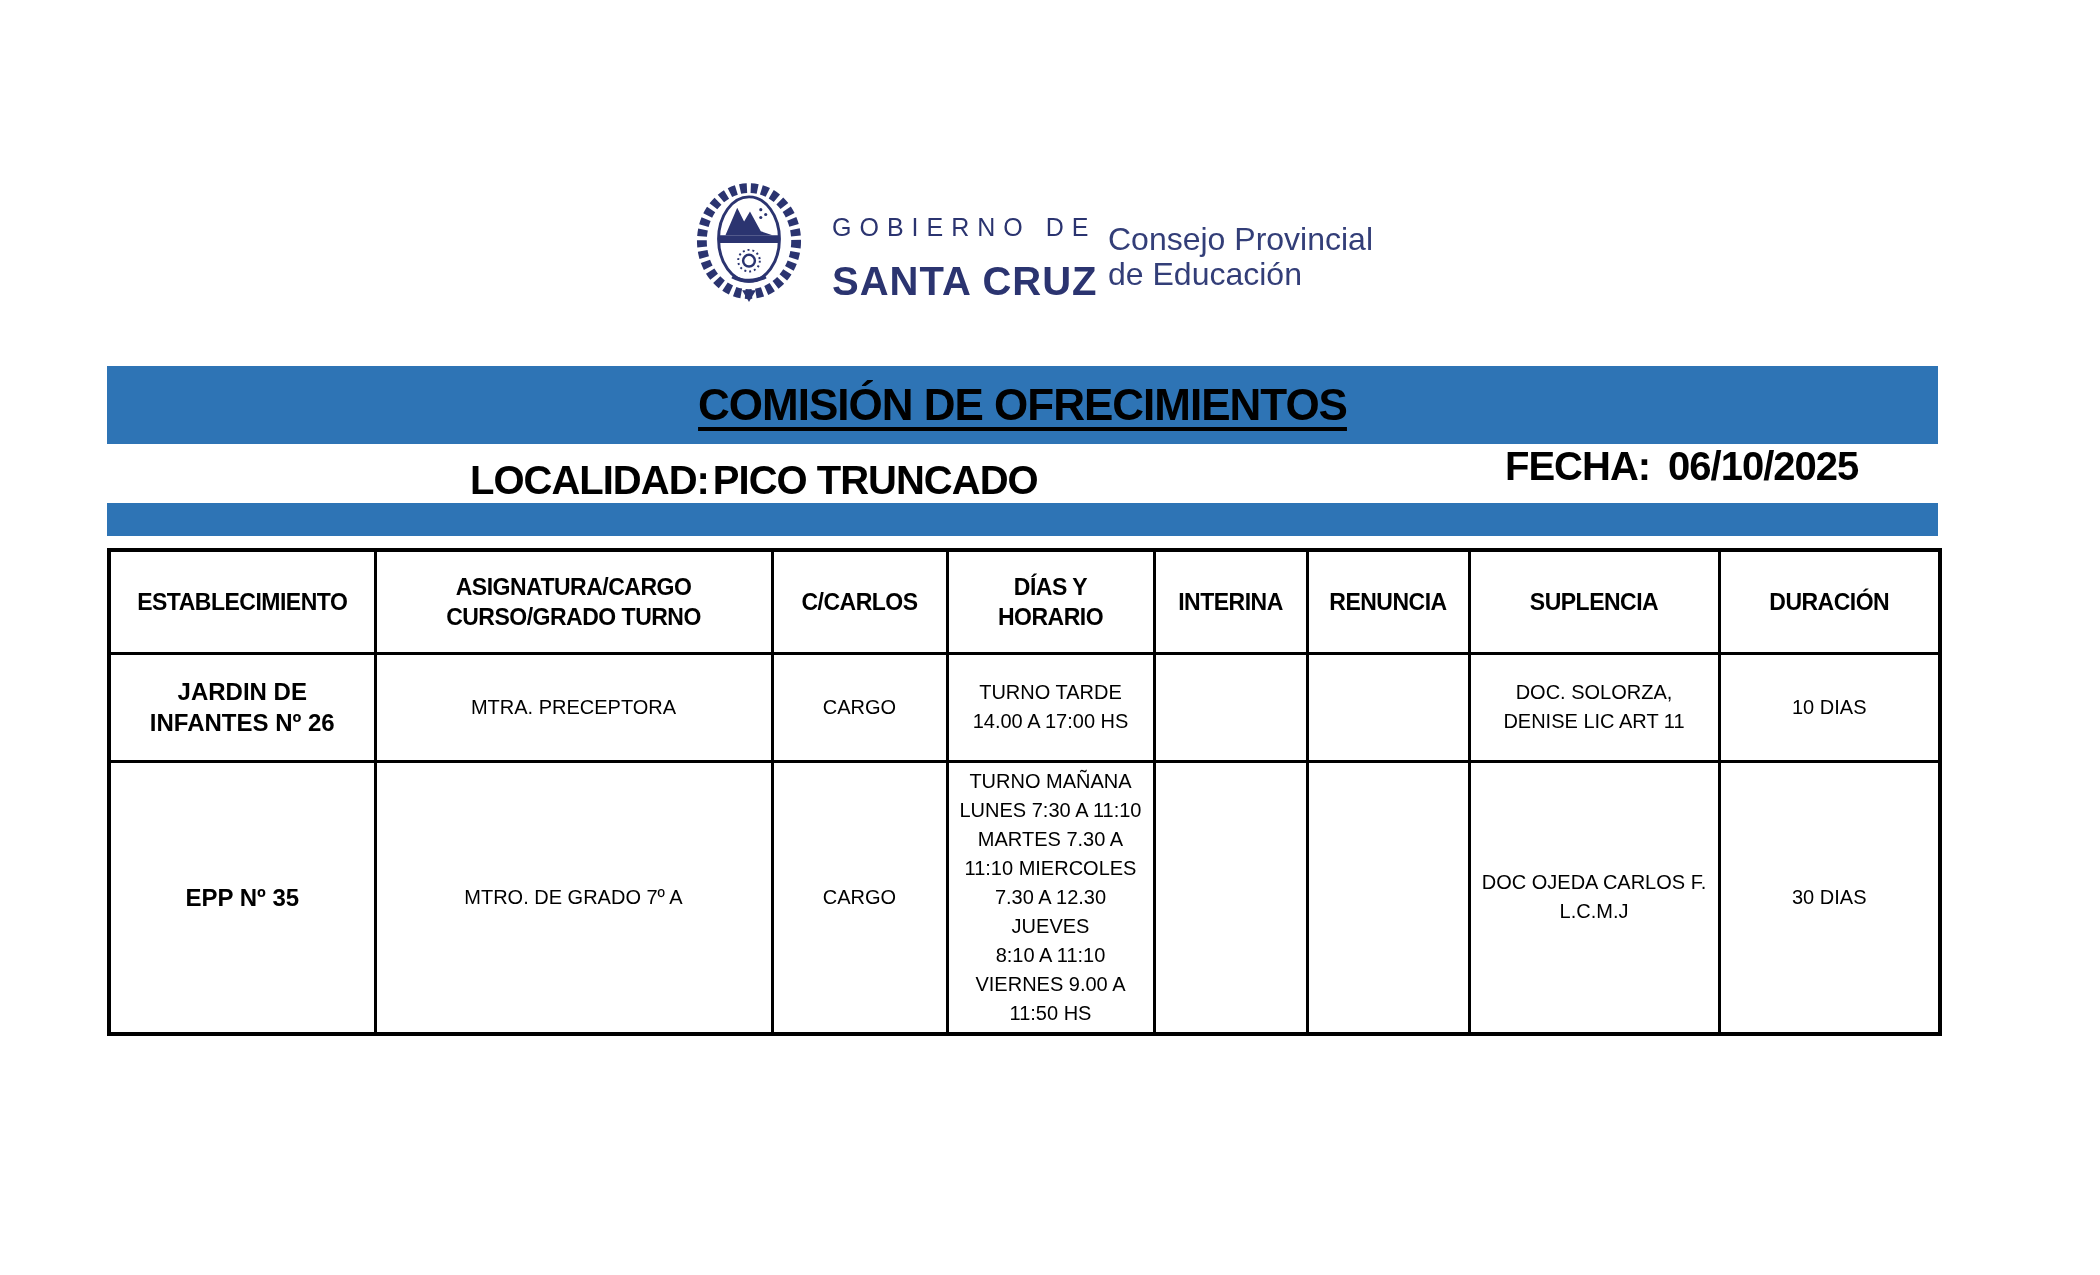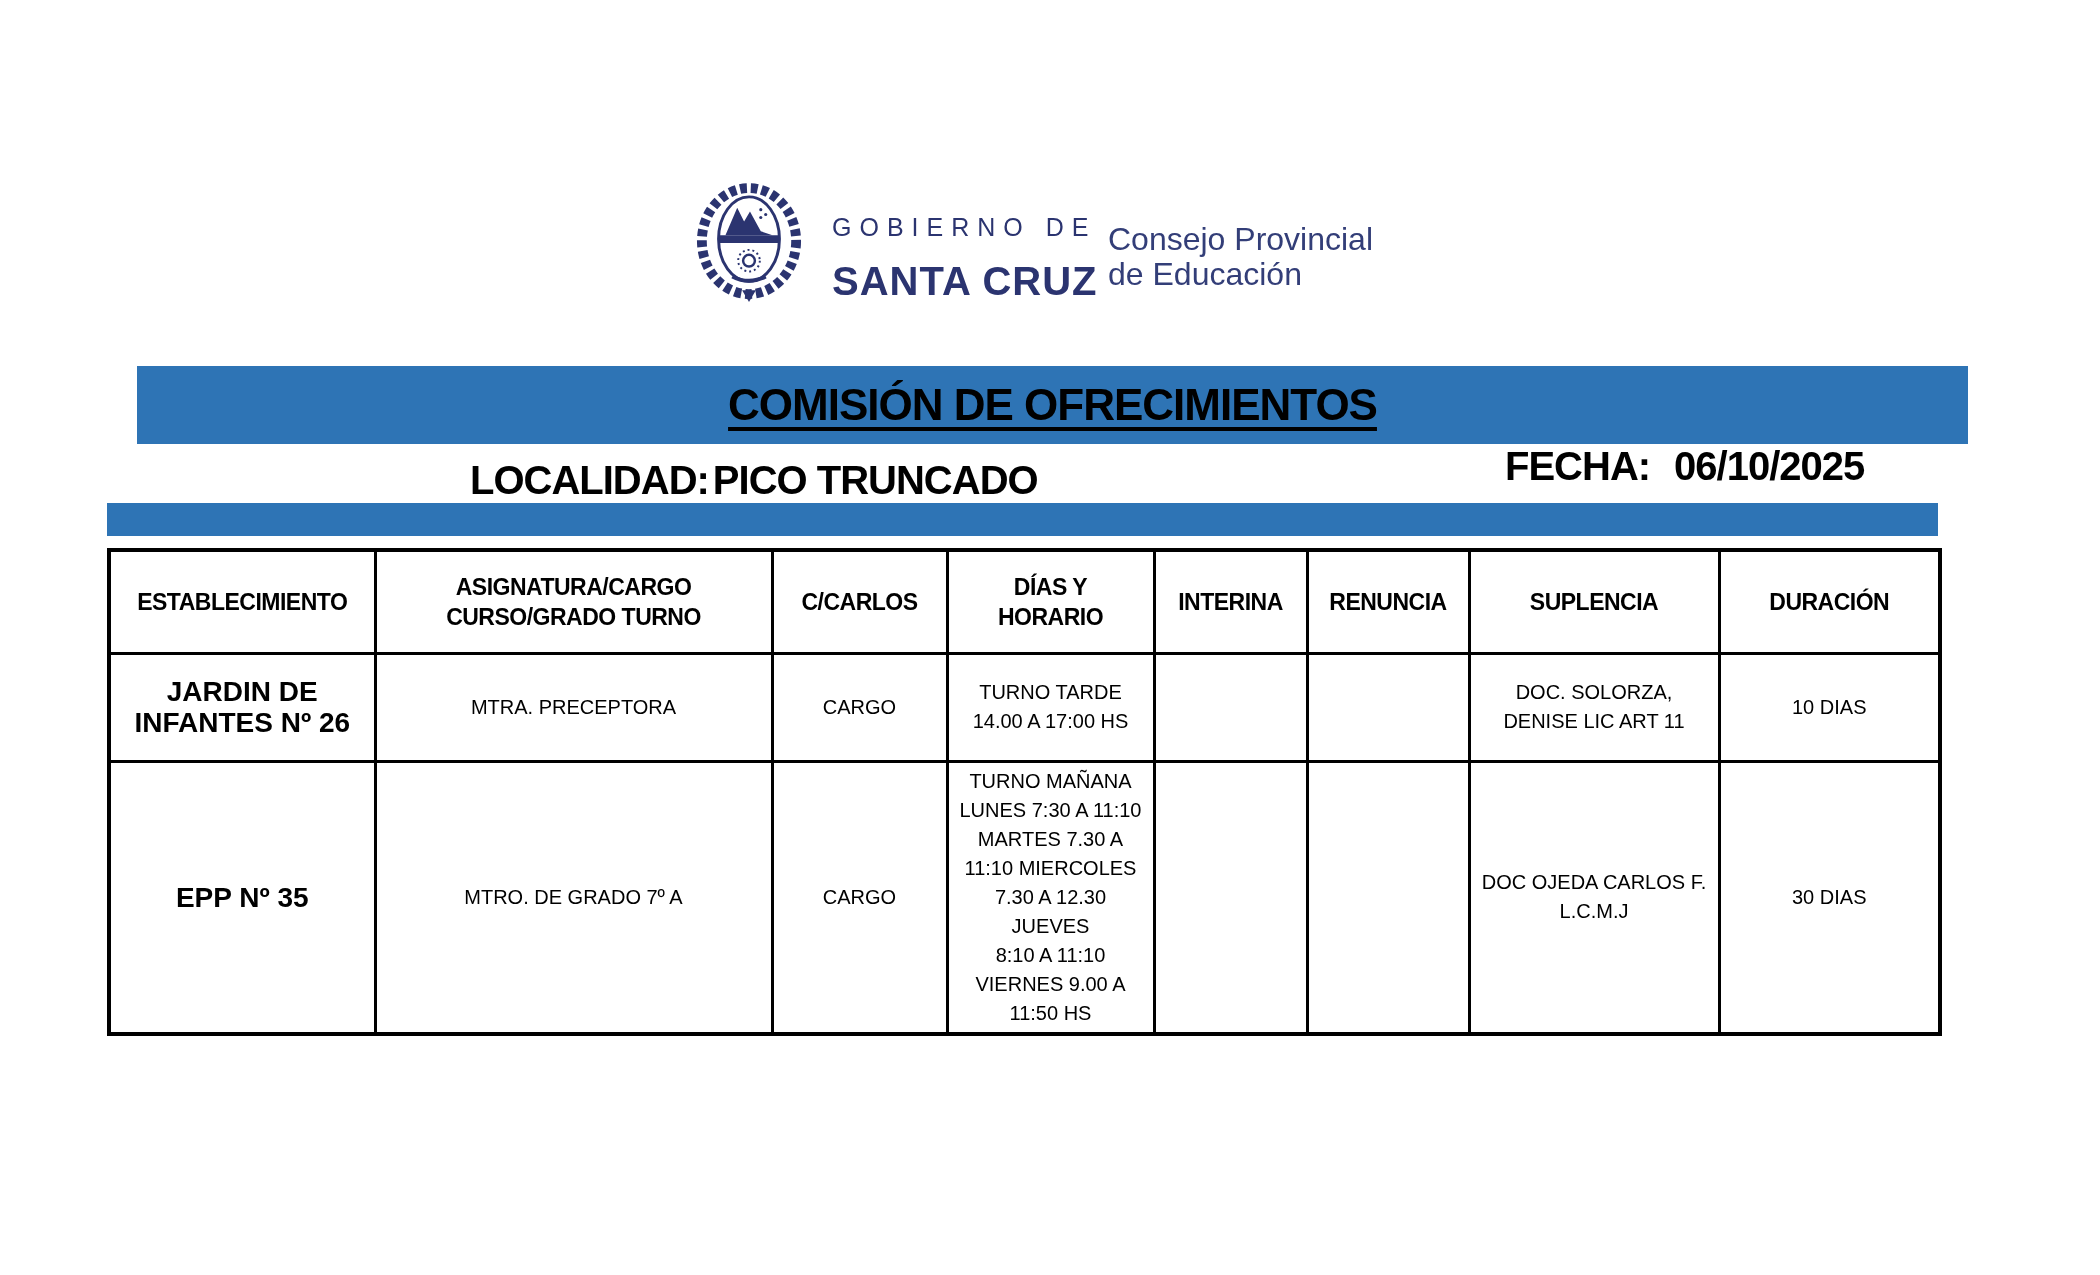--- a/index.html
+++ b/index.html
@@ -26,21 +26,21 @@
   }
   .council-text {
     left: 1108px; top: 222px; color: #333E78;
     font-size: 32px; font-weight: 500; line-height: 35px; white-space: nowrap;
   }
 
   
   .title-bar {
     left: 107px; top: 366px; width: 1831px; height: 78px;
     background: #2E74B5;
-    display: flex; align-items: center; justify-content: center; margin-left: 30px;
+    display: flex; align-items: center; justify-content: center;
   }
   .title-text {
     font-size: 44px; font-weight: bold; letter-spacing: -1px;
     color: #000;
     text-decoration: underline;
     text-decoration-thickness: 4px;
     text-underline-offset: 7px;
     white-space: nowrap;
   }
   .subtitle-band { left: 107px; top: 444px; width: 1831px; height: 59px; background: #fff; }
@@ -48,21 +48,21 @@
     left: 470px; top: 444px; height: 59px;
     display: flex; align-items: flex-end;
     font-size: 40px; font-weight: bold; letter-spacing: -1px; white-space: nowrap;
   }
   .fecha {
     left: 1505px; top: 444px; height: 59px;
     display: flex; align-items: flex-start;
     font-size: 40px; font-weight: bold; letter-spacing: -1px; white-space: nowrap;
   }
   .label-gap { margin-left: 4px; }
-  .fecha .label-gap { margin-left: 24px; }
+  .fecha .label-gap { margin-left: 18px; }
   .thin-bar { left: 107px; top: 503px; width: 1831px; height: 33px; background: #2E74B5; }
 
   
   .offers-table {
     position: absolute; left: 107px; top: 536px; width: 1831px;
     border-collapse: collapse; table-layout: fixed;
     background: #fff;
     margin-top: 12px;
   }
   .offers-table th, .offers-table td {
@@ -74,21 +74,21 @@
   }
   .offers-table { border: 4px solid #000; }
   .offers-table th {
     font-size: 23px; font-weight: bold; letter-spacing: -0.5px;
     line-height: 30px;
   }
   .offers-table td {
     font-size: 20px; font-weight: normal; line-height: 29px;
   }
   .offers-table td.cell-bold {
-    font-size: 28px; font-weight: bold; line-height: 31px;
+    font-size: 24px; font-weight: bold; line-height: 31px;
   }
   tr.header-row { height: 103px; }
   tr.row-1 { height: 108px; }
   tr.row-2 { height: 262px; }
 </style>
 </head>
 <body>
 
 <div class="abs logo-emblem">
   <svg viewBox="0 0 110 122" width="108" height="122">

